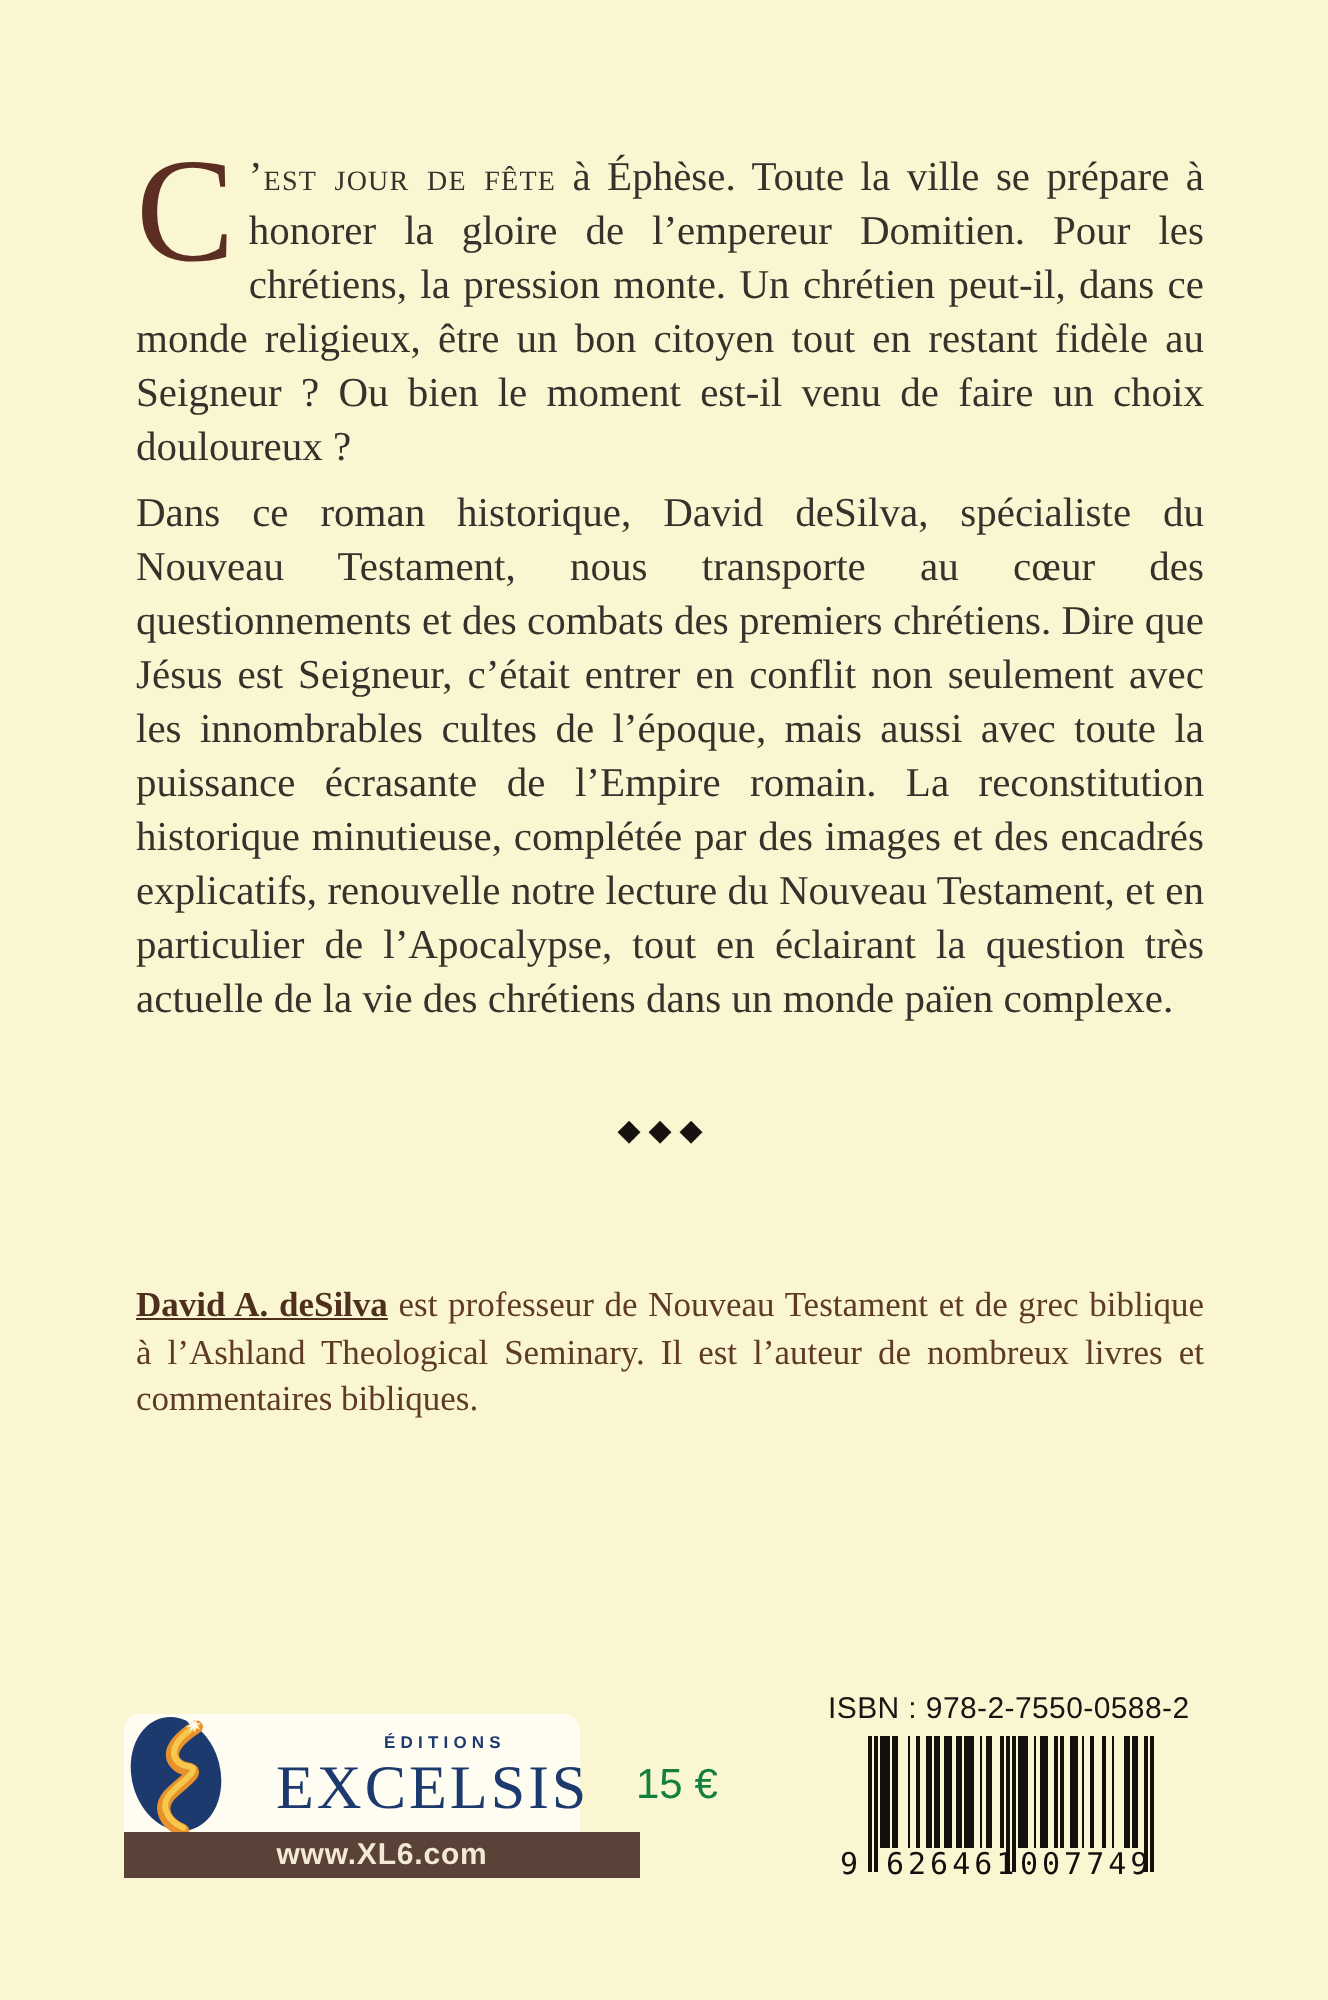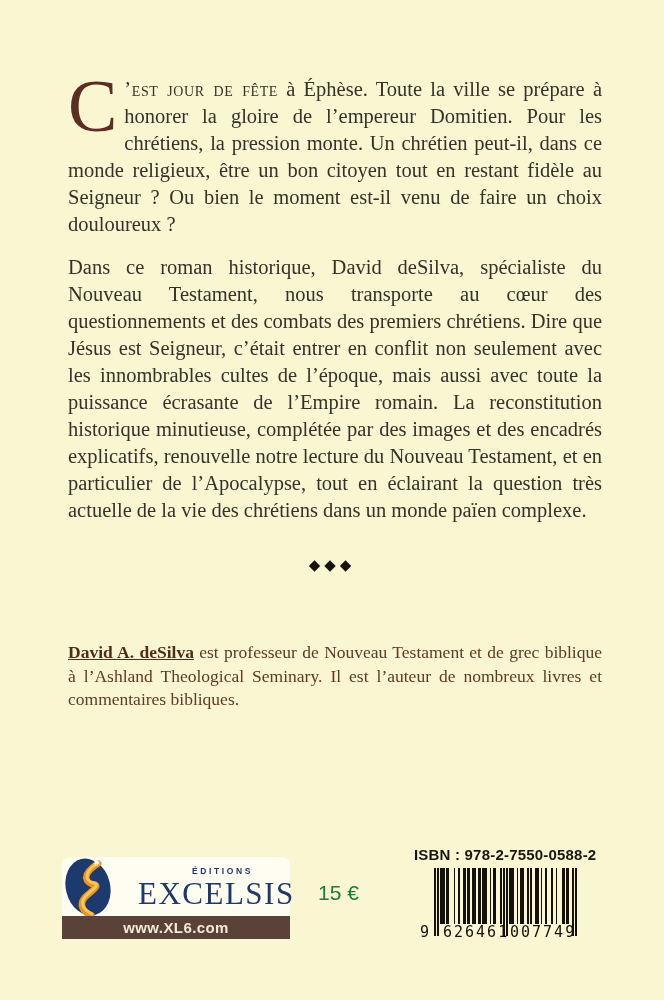--- a/index.html
+++ b/index.html
@@ -7,21 +7,21 @@
   .cover{
     position:relative;width:664px;height:1000px;overflow:hidden;
     background:#fbf6d2;
   }
   
   .synopsis{
     position:absolute;left:68px;top:76px;width:534px;
     color:#36312a;font-size:20.5px;line-height:27px;text-align:justify;
   }
   .para{margin:0;}
-  .para + .para{margin-top:16px;}
+  .para + .para{margin-top:6px;}
   .dropcap{
     float:left;
     font-size:74px;line-height:55px;
     padding:3px 7px 0 0;
     color:#5c2d22;
   }
   .smallcaps{font-variant:small-caps;letter-spacing:.6px;margin-top:40px;}
   
   .ornament{
     position:absolute;left:0;top:556px;width:100%;
@@ -44,36 +44,36 @@
     position:absolute;left:192px;top:866px;width:100px;
     color:#1d3a6e;font-family:Liberation Sans, sans-serif;
     font-size:8.5px;font-weight:bold;letter-spacing:2.6px;
   }
   .excelsis-name{
     position:absolute;left:138px;top:876px;width:160px;
     color:#1d3a6e;font-family:"Liberation Serif", serif;
     font-size:31px;letter-spacing:1.5px;
   }
   .web-bar{
-    position:absolute;left:62px;top:916px;width:228px;height:23px;
+    position:absolute;left:62px;top:916px;width:258px;height:23px;
     background:#5b4238;display:flex;align-items:center;justify-content:center;
   }
   .web-bar span{
     color:#f2ead4;font-family:"Liberation Sans", sans-serif;
     font-size:15px;font-weight:bold;letter-spacing:.4px;
   }
   .price{
     position:absolute;left:318px;top:881px;
     color:#15803d;font-family:"Liberation Sans", sans-serif;font-size:21px;
   }
   
   .isbn-label{
     position:absolute;left:414px;top:846px;white-space:nowrap;
     color:#181613;font-family:"Liberation Sans", sans-serif;
-    font-size:15px;font-weight:bold;letter-spacing:.2px;
+    font-size:15px;font-weight:normal;letter-spacing:.2px;
   }
   .barcode{position:absolute;left:420px;top:868px;width:160px;height:78px;}
   .bars{position:absolute;left:14px;top:0;display:flex;}
   .bc-module{flex:none;width:1.5px;height:56px;}
   .bc-module.on{background:#13100e;}
   .bc-module.guard.on{height:68px;}
   .bc-digit{
     position:absolute;color:#13100e;
     font-family:"DejaVu Sans Mono", monospace;font-size:15px;letter-spacing:2px;
     top:55px;

